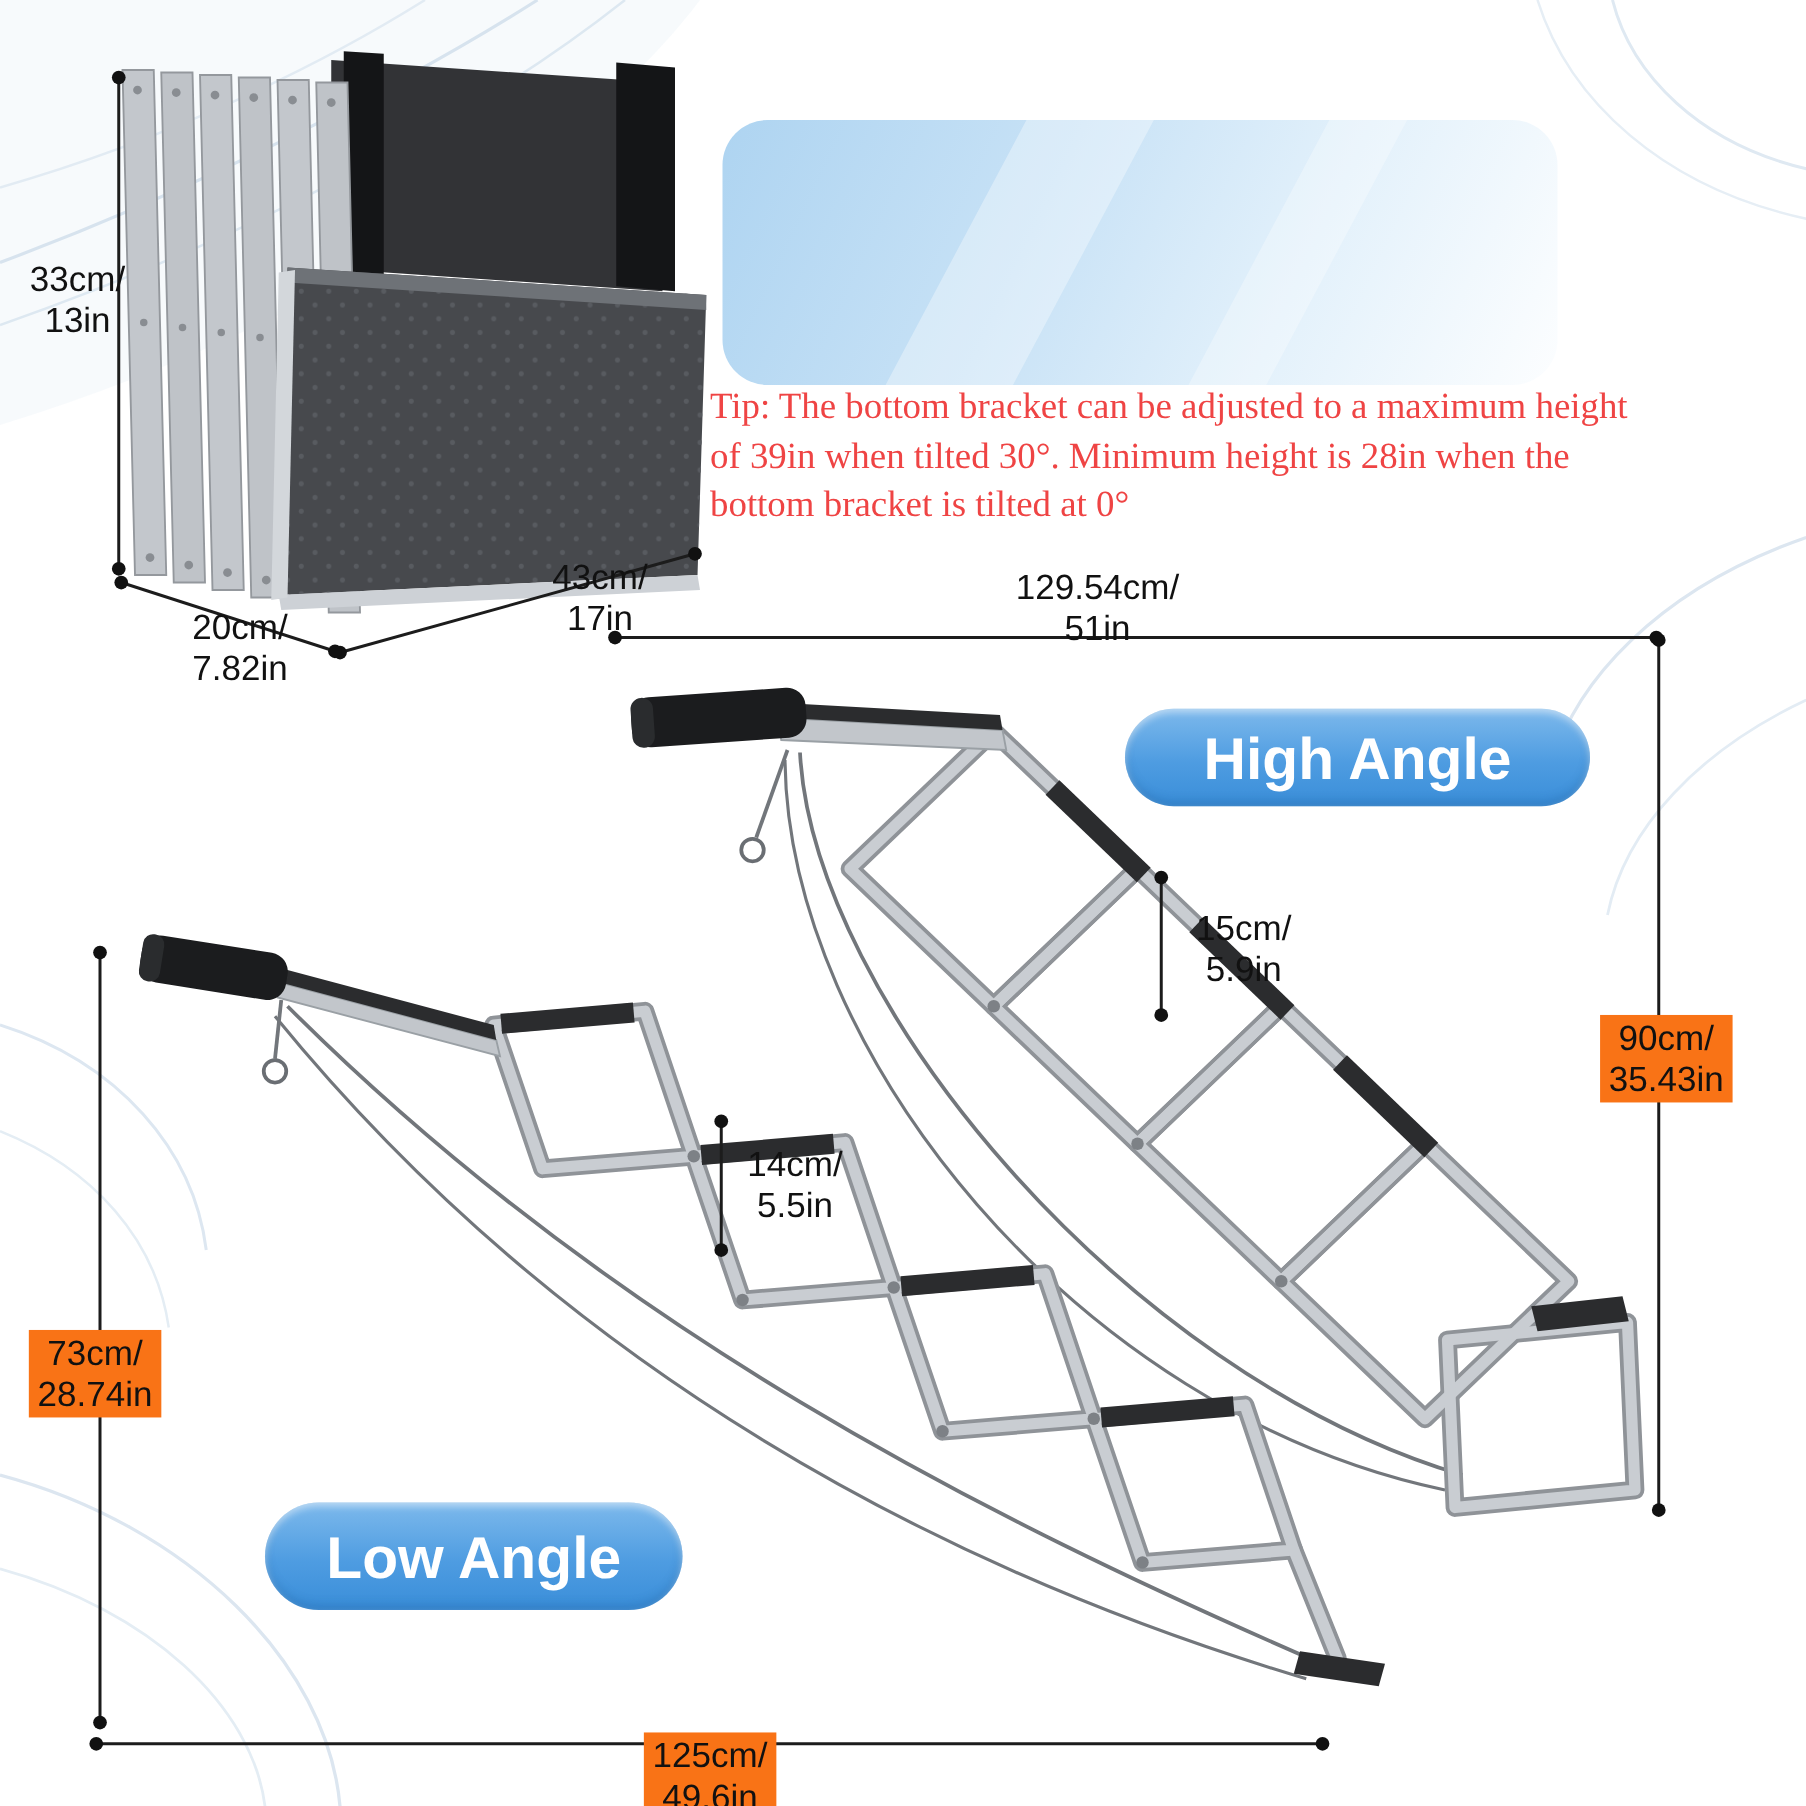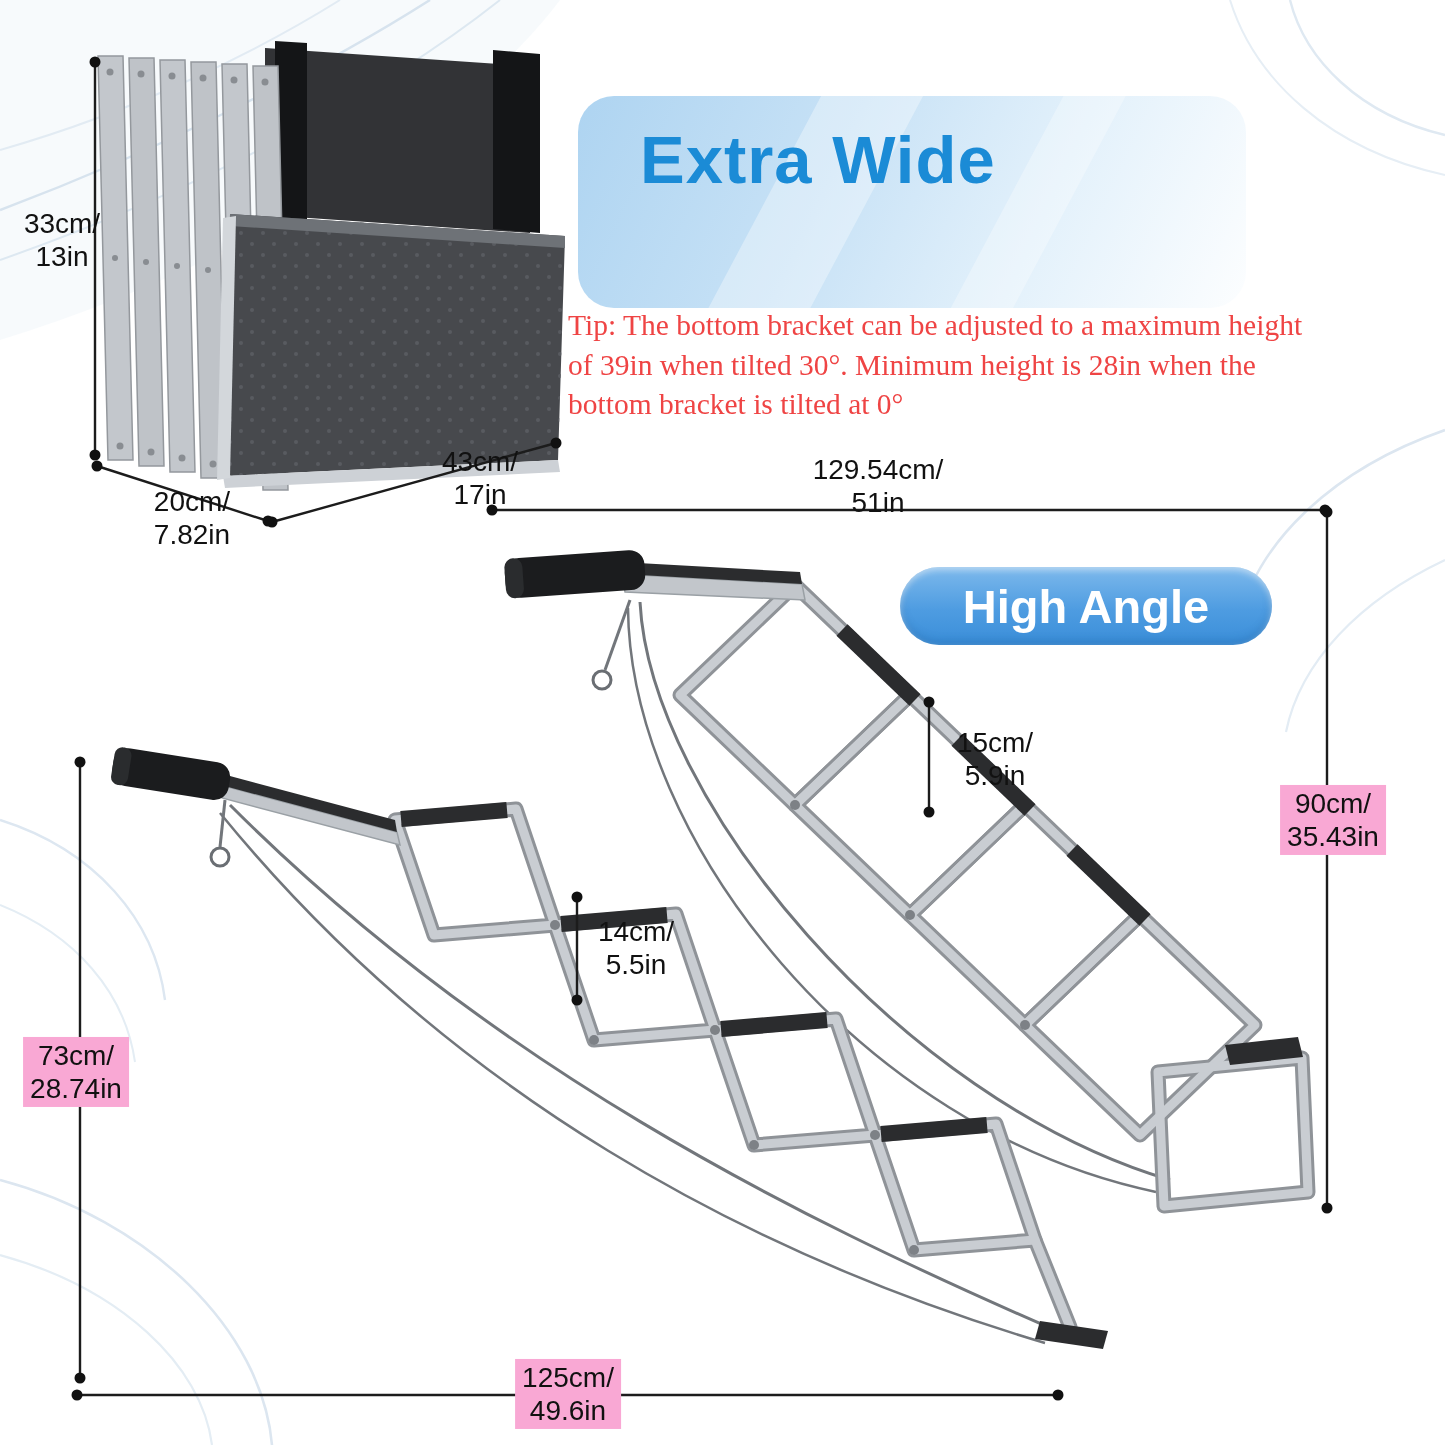--- a/index.html
+++ b/index.html
@@ -38,21 +38,21 @@
     background:linear-gradient(180deg,#7db9ec 0%,#4e9ce1 55%,#3a8ed9 100%);
     box-shadow:inset 0 3px 6px rgba(255,255,255,.5), inset 0 -4px 8px rgba(20,80,140,.25);}
   .badge-high{left:900px;top:567px;width:372px;height:78px;font-size:47px;text-align:center;}
   .badge-low{left:212px;top:1202px;width:334px;height:86px;font-size:47px;}
 
   
   .dims-svg{position:absolute;left:0;top:0;z-index:5;pointer-events:none;}
   .dim-label{position:absolute;z-index:6;transform:translate(-50%,-50%);
     font-family:Liberation Sans, sans-serif;font-size:28px;line-height:1.18;color:#111;
     text-align:center;white-space:pre-line;}
-  .dim-label.bg{background:#f9a8d4;padding:2px 7px;}
+  .dim-label.bg{background:#f97316;padding:2px 7px;margin-top:27px;}
 
   
   .dimline{stroke:#1c1c1c;stroke-width:2.4;fill:none;}
   .dimdot{fill:#111;}
   .bar-outer{stroke:#8f9398;stroke-width:15;fill:none;stroke-linejoin:round;stroke-linecap:round;}
   .bar-inner{stroke:#c9cdd2;stroke-width:9;fill:none;stroke-linejoin:round;stroke-linecap:round;}
   .tread{stroke:#2b2c2e;stroke-width:16;stroke-linecap:butt;fill:none;}
   .cable{stroke:#72767b;fill:none;}
   .bolt{fill:#7d8186;}
 </style>
@@ -118,21 +118,20 @@
     <g>
       <polygon points="170,206 505,228 498,452 163,468" fill="#47494d"></polygon>
       <polygon points="170,206 505,228 498,452 163,468" fill="url(#tex)"></polygon>
       <polygon points="170,206 505,228 505,240 170,218" fill="#6e7277"></polygon>
       <polygon points="163,468 498,452 500,464 165,480" fill="#cdd1d6"></polygon>
       <polygon points="163,210 176,208 170,470 157,472" fill="#d3d7db"></polygon>
     </g>
   </svg>
 
   <div class="title-panel">
-    <div class="title-line l1">Extra Wide</div>
   </div>
 
   <p class="tip">Tip: The bottom bracket can be adjusted to a maximum height of 39in when tilted 30°. Minimum height is 28in when the bottom bracket is tilted at 0°</p>
 
   <svg class="ramp-high-svg" width="880" height="700" viewBox="0 0 880 700">
     <g>
       <path class="cable" d="M160,62 C170,260 420,560 690,640" stroke-width="3"></path>
       <path class="cable" d="M148,68 C150,300 380,590 676,652" stroke-width="2.5"></path>
       <line x1="150" y1="60" x2="125" y2="130" class="cable" stroke-width="3"></line>
       <circle cx="122" cy="140" r="9" fill="none" stroke="#6a6e73" stroke-width="3"></circle>
@@ -207,20 +206,21 @@
       <polygon points="147,49 327,97 330,110 152,63" fill="#c2c6cb" stroke="#9aa0a5" stroke-width="1.5"></polygon>
       <polygon points="145,37 325,85 327,97 147,49" fill="#2b2c2e"></polygon>
     </g>
     <g transform="rotate(9 100 40)">
       <rect x="42" y="20" width="118" height="38" rx="15" fill="#1b1c1e"></rect>
       <rect x="42" y="20" width="17" height="38" rx="8" fill="#2a2c2e"></rect>
     </g>
   </svg>
 
   <div class="badge badge-high">High Angle</div>
+  <div class="badge badge-low">Low Angle</div>
 
   <svg class="dims-svg" width="1445" height="1445" viewBox="0 0 1445 1445">
     <g>
       <line class="dimline" x1="95" y1="62" x2="95" y2="455"></line>
       <circle class="dimdot" cx="95" cy="62" r="5.5"></circle>
         <circle class="dimdot" cx="95" cy="455" r="5.5"></circle>
     </g>
     <g>
       <line class="dimline" x1="272" y1="522" x2="556" y2="443"></line>
       <circle class="dimdot" cx="272" cy="522" r="5.5"></circle>

